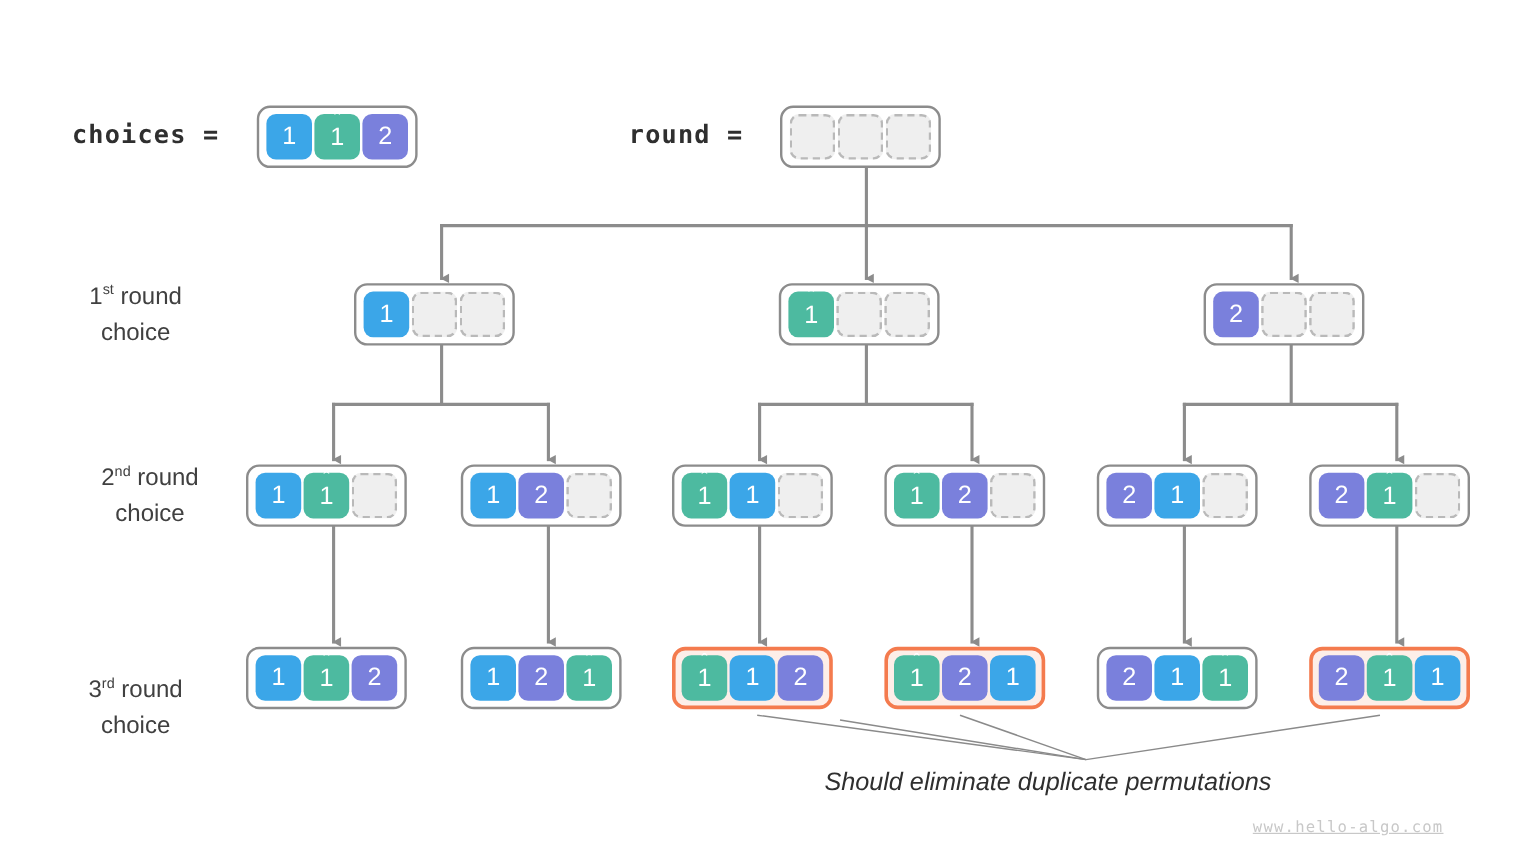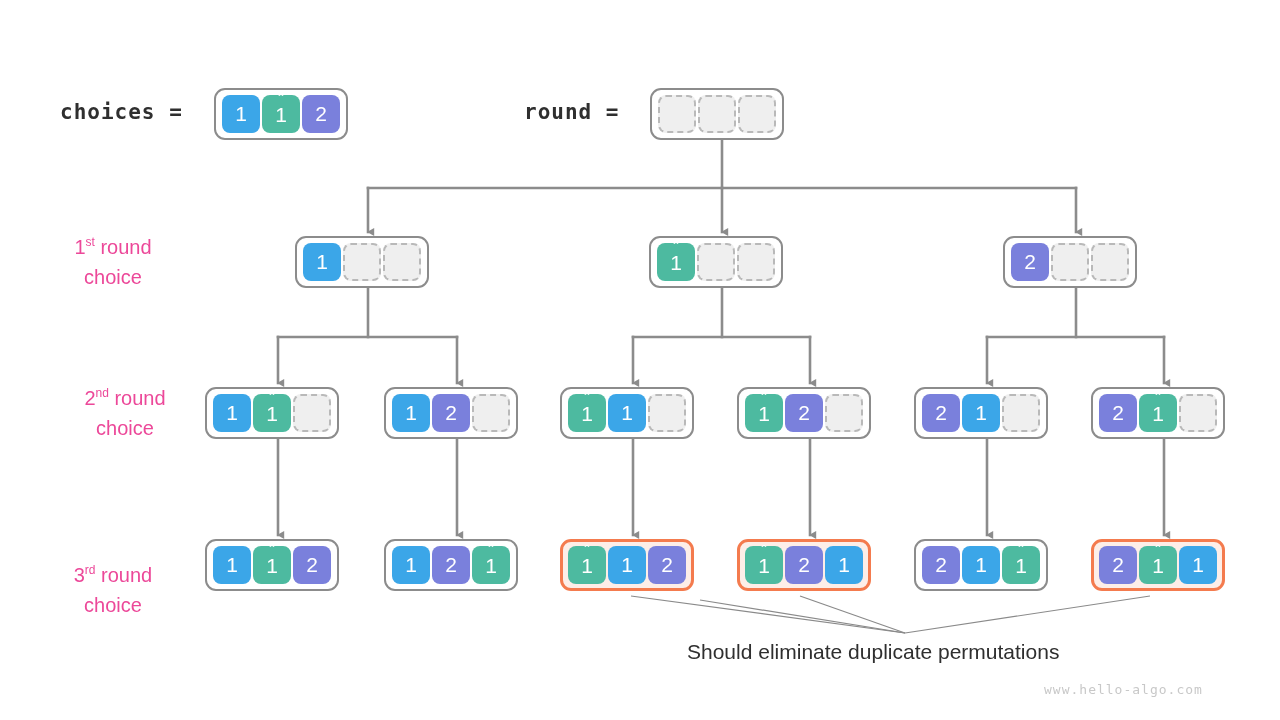--- a/index.html
+++ b/index.html
@@ -13,21 +13,21 @@
 
   
   .mono-label{
     position:absolute;
     font-family:"DejaVu Sans Mono","Liberation Mono",monospace;
     font-weight:bold;font-size:21px;color:#2f2f2f;
     white-space:nowrap;letter-spacing:1px;
   }
   .round-label{
     position:absolute;width:170px;text-align:center;
-    font-size:20px;color:#ec4899;line-height:30px;
+    font-size:20px;color:#404040;line-height:30px;
   }
   .round-label sup{font-size:12px;vertical-align:super;line-height:0;}
   .caption{
     position:absolute;font-size:21px;color:#2f2f2f;white-space:nowrap;
   }
   .watermark{
     position:absolute;font-family:"DejaVu Sans Mono","Liberation Mono",monospace;
     font-size:13px;color:#c8c8c8;letter-spacing:1px;white-space:nowrap;
   }
 
@@ -276,16 +276,16 @@
       <div class="cell purple">2</div>
       <div class="cell teal">
         <span class="hat">
           <span class="cap">ˆ</span>
           <span class="base">1</span>
         </span>
       </div>
       <div class="cell blue">1</div>
     </div>
 
-  <div class="caption" style="left:687px;top:640px;">Should eliminate duplicate permutations</div>
-  <div class="watermark" style="left:1044px;top:682px;">www.hello-algo.com</div>
+  <div class="caption" style="left:687px;top:640px;font-style:italic;">Should eliminate duplicate permutations</div>
+  <div class="watermark" style="left:1044px;top:682px;text-decoration:underline;">www.hello-algo.com</div>
 
 </div>
 
 </body></html>

